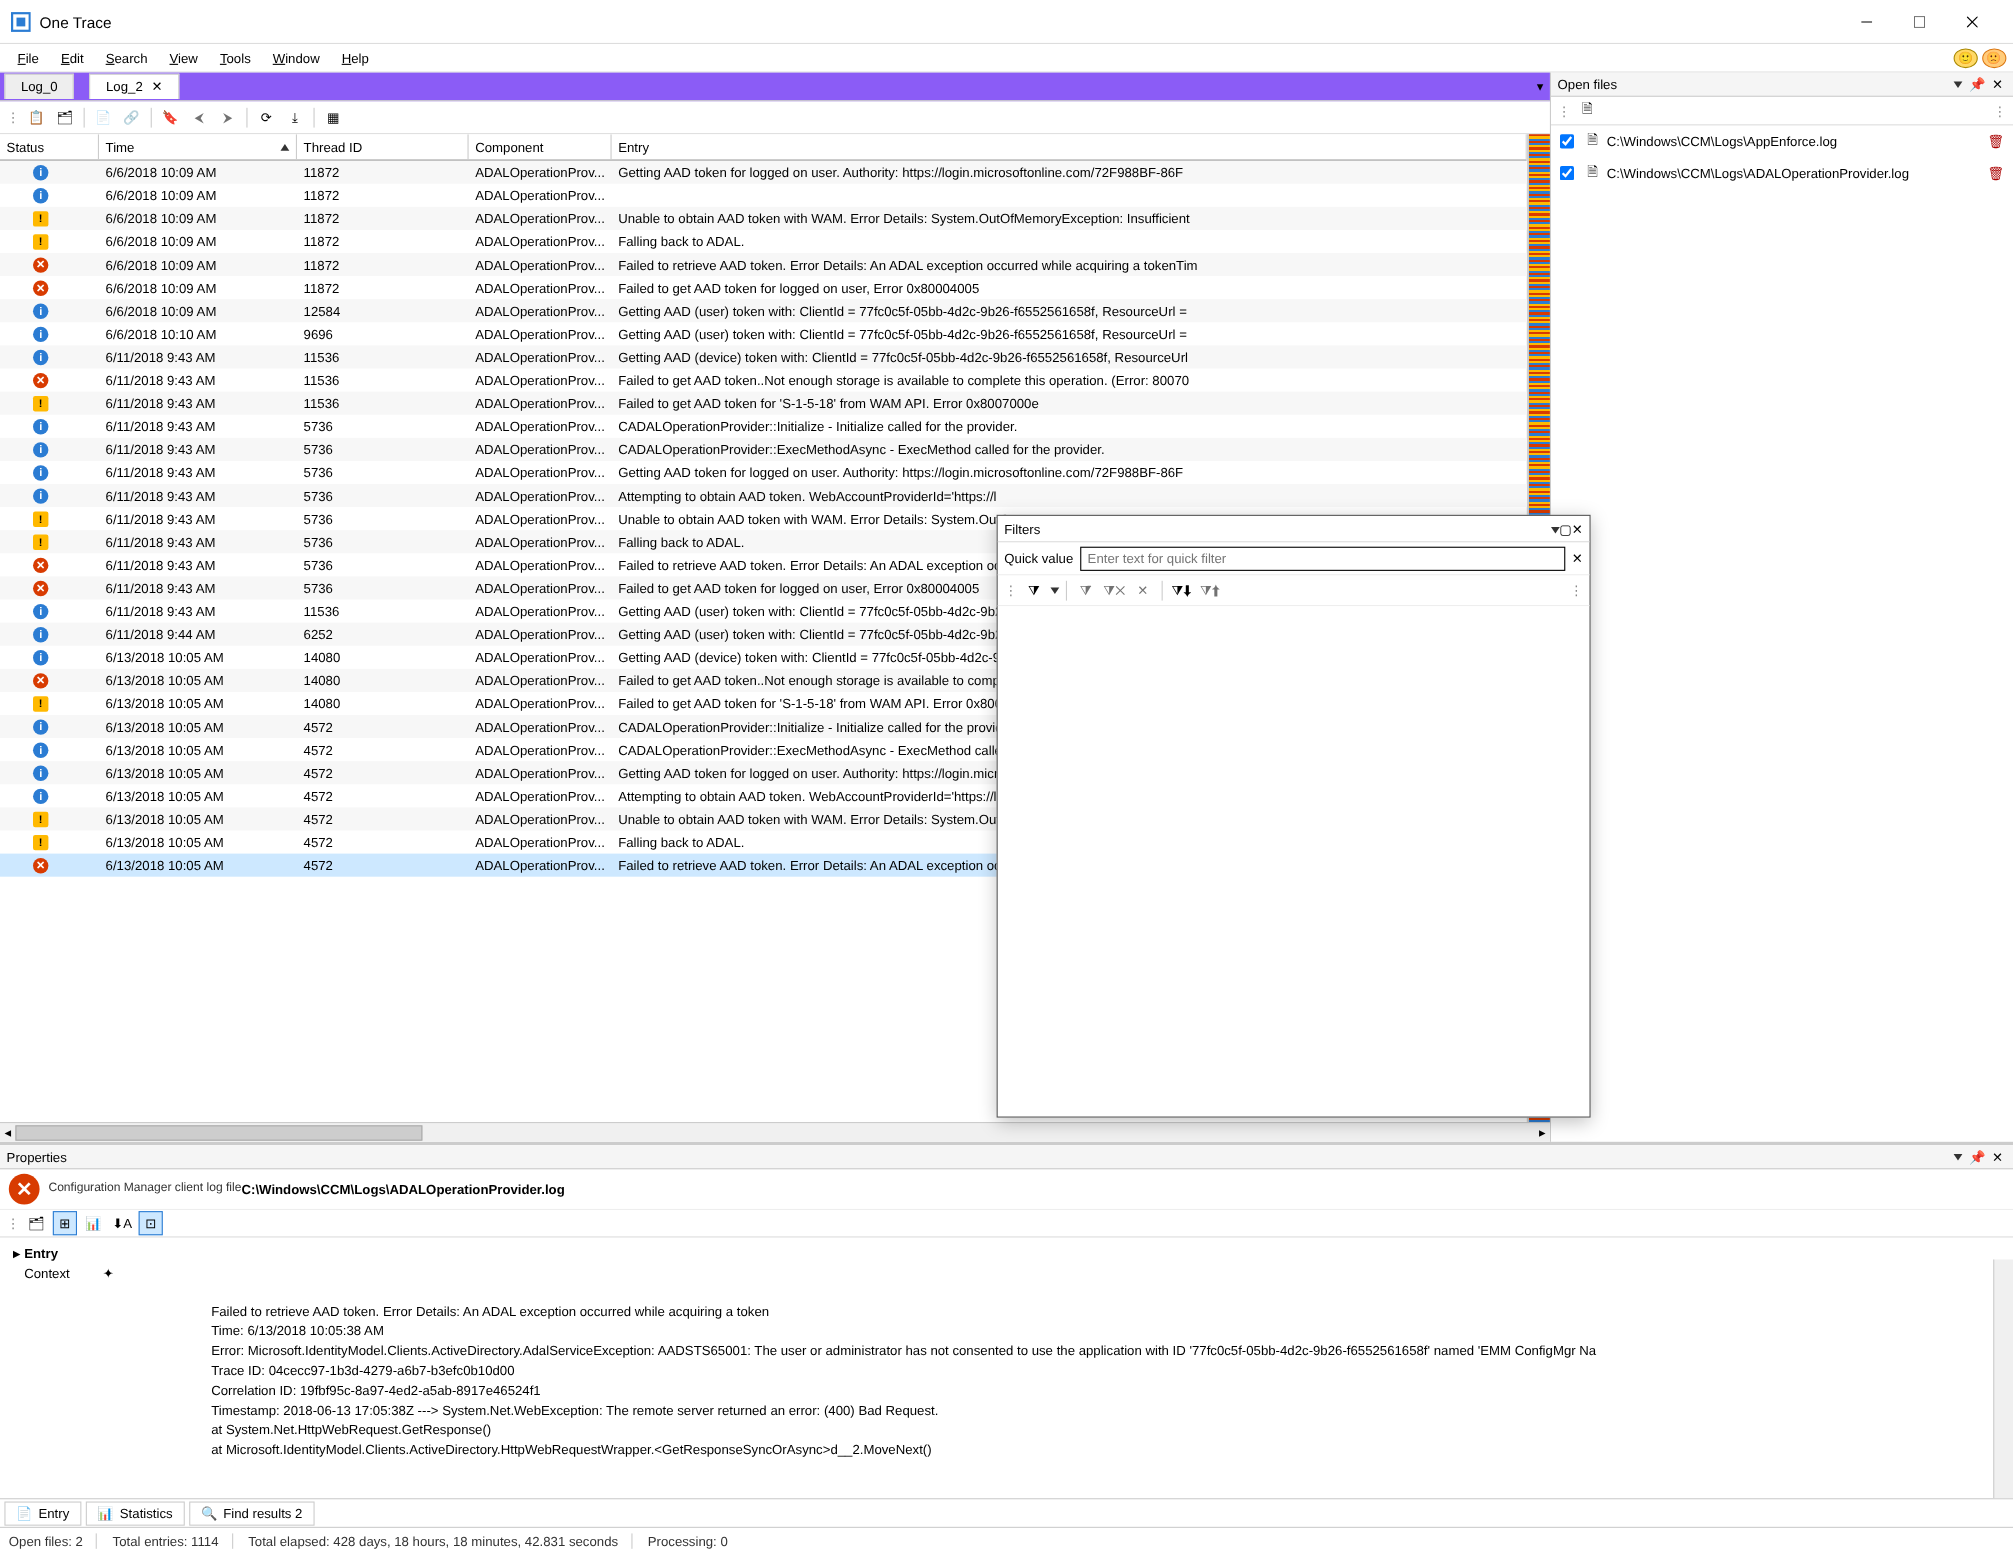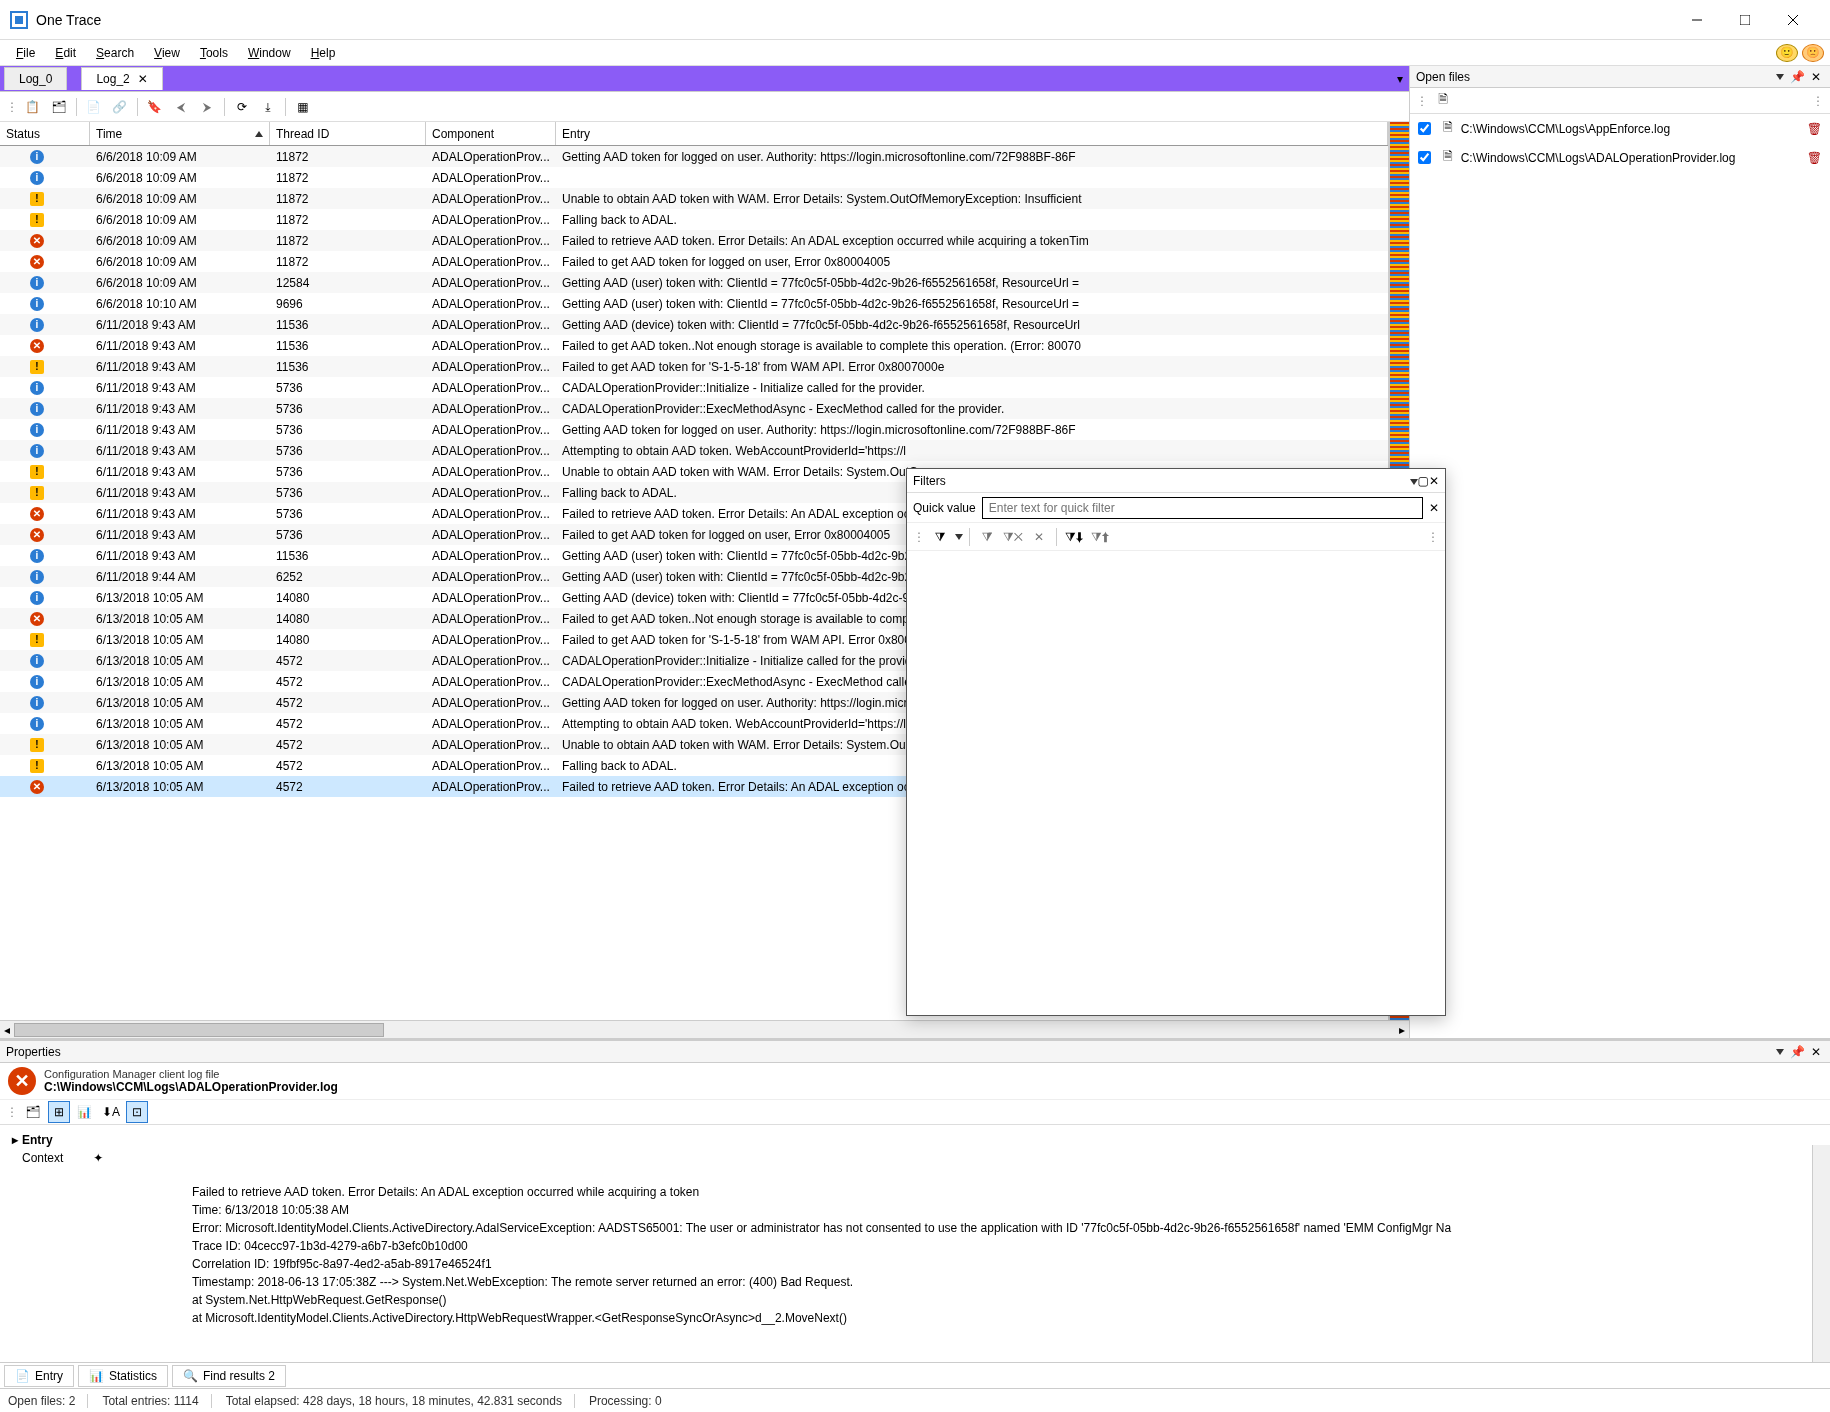--- a/index.html
+++ b/index.html
@@ -49,21 +49,21 @@
 .panel-header { height: 22px; background: #f5f5f5; border-bottom: 1px solid #ccc; display: flex; align-items: center; padding: 0 6px; font-weight: 400; }
 .panel-header .spacer { flex: 1; }
 .panel-header .ctl { width: 16px; height: 16px; display: flex; align-items: center; justify-content: center; cursor: default; margin-left: 2px; }
 .open-files-tb { height: 26px; border-bottom: 1px solid #ddd; display: flex; align-items: center; padding: 0 6px; gap: 4px; }
 .file-item { display: flex; align-items: center; padding: 4px 8px; gap: 8px; }
 .file-item input { margin-right: 4px; }
 .file-item .path { flex: 1; }
 .props { height: 350px; border-top: 3px solid #ccc; display: flex; flex-direction: column; }
 .props-head { display: flex; align-items: center; padding: 4px 8px; gap: 8px; }
 .props-head .big-err { width: 28px; height: 28px; border-radius: 50%; background: #d83b01; color: #fff; display: flex; align-items: center; justify-content: center; font-size: 18px; font-weight: bold; }
-.props-head .meta { display: flex; flex-direction: column; }
+.props-head .meta { display: flex; }
 .props-head .meta .sub { font-size: 11px; color: #333; }
 .props-head .meta .main { font-weight: bold; }
 .props-tb { height: 26px; border-top: 1px solid #eee; border-bottom: 1px solid #ddd; display: flex; align-items: center; padding: 0 6px; gap: 4px; }
 .props-body { flex: 1; overflow: auto; padding: 6px 12px; position: relative; }
 .props-body .entry-head { font-weight: bold; padding: 2px 0; }
 .props-body .ctx-row { display: flex; gap: 30px; padding: 2px 10px; align-items: center; }
 .props-body .detail { margin-left: 180px; padding-top: 16px; line-height: 1.5; white-space: pre-line; }
 .bottom-tabs { height: 26px; border-top: 1px solid #ccc; display: flex; align-items: center; padding: 0 4px; gap: 4px; }
 .bottom-tabs .btab { padding: 3px 10px; border: 1px solid #ccc; background: #fff; display: flex; align-items: center; gap: 5px; cursor: default; }
 .statusbar { height: 24px; border-top: 1px solid #ccc; display: flex; align-items: center; padding: 0 8px; gap: 14px; color: #333; }

